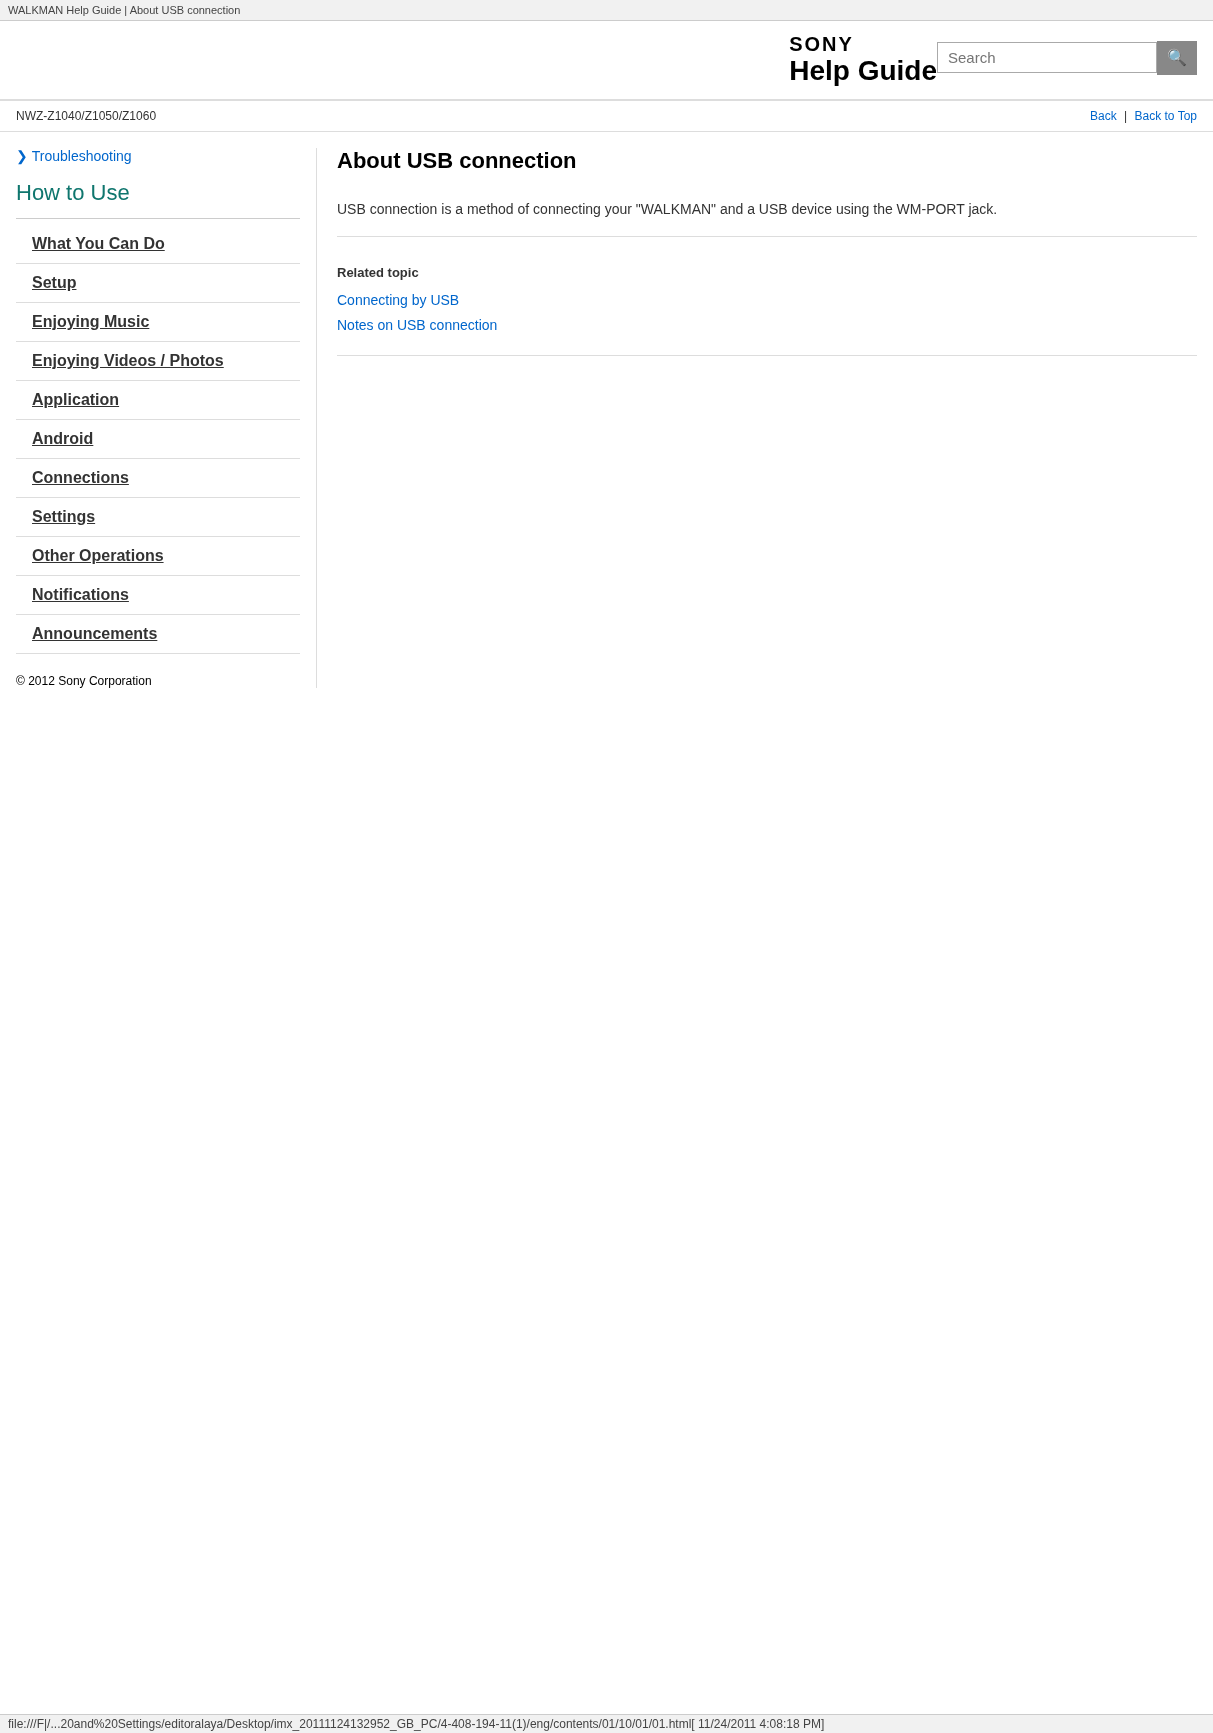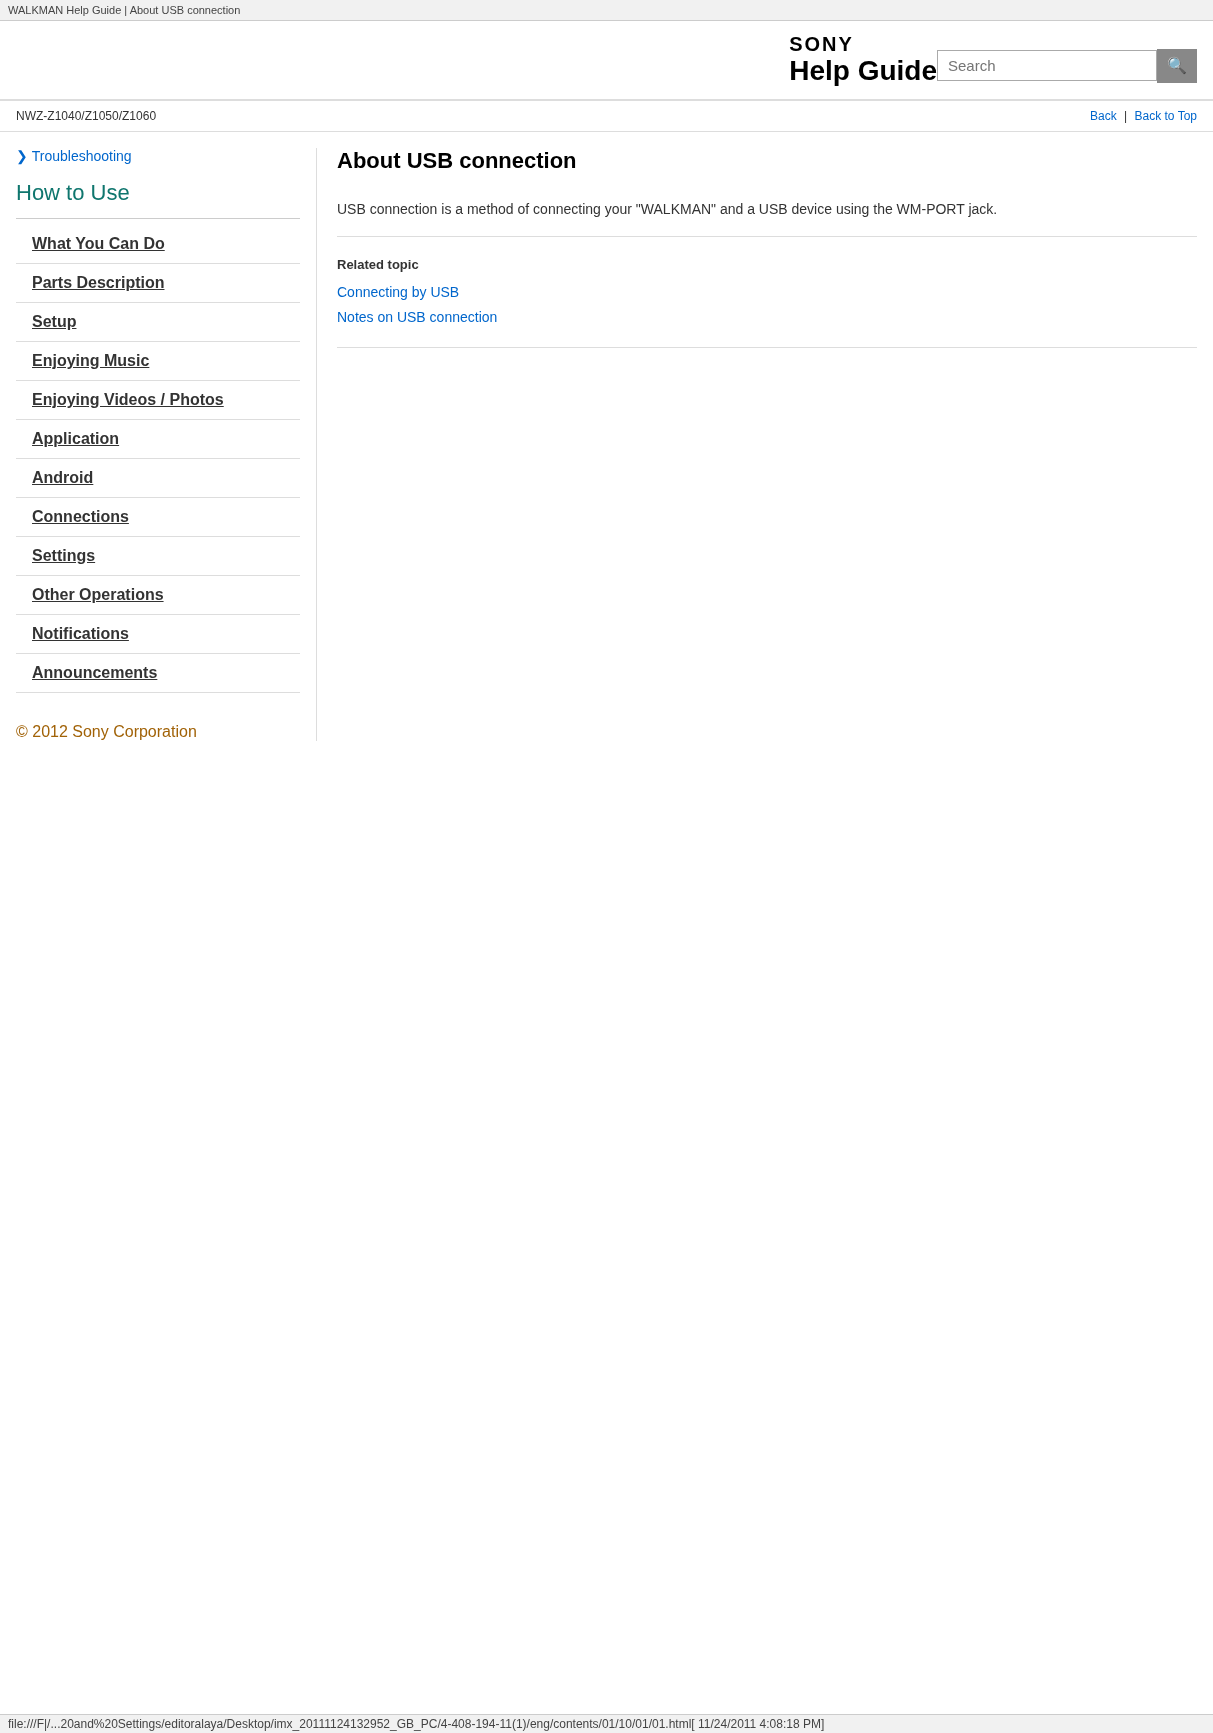--- a/index.html
+++ b/index.html
@@ -36,21 +36,21 @@
     }
     .help-guide-title {
       font-size: 28px;
       font-weight: bold;
       color: #000;
       line-height: 1.1;
     }
     .header-right {
       display: flex;
       align-items: center;
-      margin-bottom: 4px;
+      margin-bottom: 12px;
     }
     .search-box {
       border: 1px solid #aaa;
       padding: 6px 10px;
       font-size: 15px;
       color: #999;
       width: 220px;
       outline: none;
       background: #fff;
     }
@@ -150,21 +150,21 @@
       font-size: 22px;
       font-weight: bold;
       color: #000;
       margin-bottom: 16px;
       padding-bottom: 8px;
     }
     .content-description {
       font-size: 14px;
       color: #333;
       line-height: 1.6;
-      margin-bottom: 20px;
+      margin-bottom: 28px;
       padding-bottom: 16px;
       border-bottom: 1px solid #ddd;
     }
     .related-topic-section {
       padding-bottom: 16px;
       border-bottom: 1px solid #ddd;
     }
     .related-topic-label {
       font-size: 13px;
       font-weight: bold;
@@ -173,23 +173,23 @@
     }
     .related-topic-link {
       display: block;
       color: #0066cc;
       text-decoration: none;
       font-size: 14px;
       line-height: 1.8;
     }
     
     .sidebar-footer {
-      margin-top: 30px;
-      font-size: 16px;
-      color: #a16207;
+      margin-top: 20px;
+      font-size: 12px;
+      color: #000000;
     }
     
     .browser-status-bar {
       position: fixed;
       bottom: 0;
       left: 0;
       right: 0;
       background: #f1f1f1;
       border-top: 1px solid #ccc;
       padding: 2px 8px;
@@ -234,21 +234,20 @@
       <span class="chevron-icon">❯</span>
       <span>Troubleshooting</span>
     </a>
 
     <div class="sidebar-section-title">How to Use</div>
     <hr class="sidebar-divider">
 
     <div>
 
     <a class="sidebar-item" href="#">What You Can Do</a>
-        <a class="sidebar-item" href="#">Parts Description</a>
         <a class="sidebar-item" href="#">Setup</a>
         <a class="sidebar-item" href="#">Enjoying Music</a>
         <a class="sidebar-item" href="#">Enjoying Videos / Photos</a>
         <a class="sidebar-item" href="#">Application</a>
         <a class="sidebar-item" href="#">Android</a>
         <a class="sidebar-item" href="#">Connections</a>
         <a class="sidebar-item" href="#">Settings</a>
         <a class="sidebar-item" href="#">Other Operations</a>
         <a class="sidebar-item" href="#">Notifications</a>
         <a class="sidebar-item" href="#">Announcements</a>

